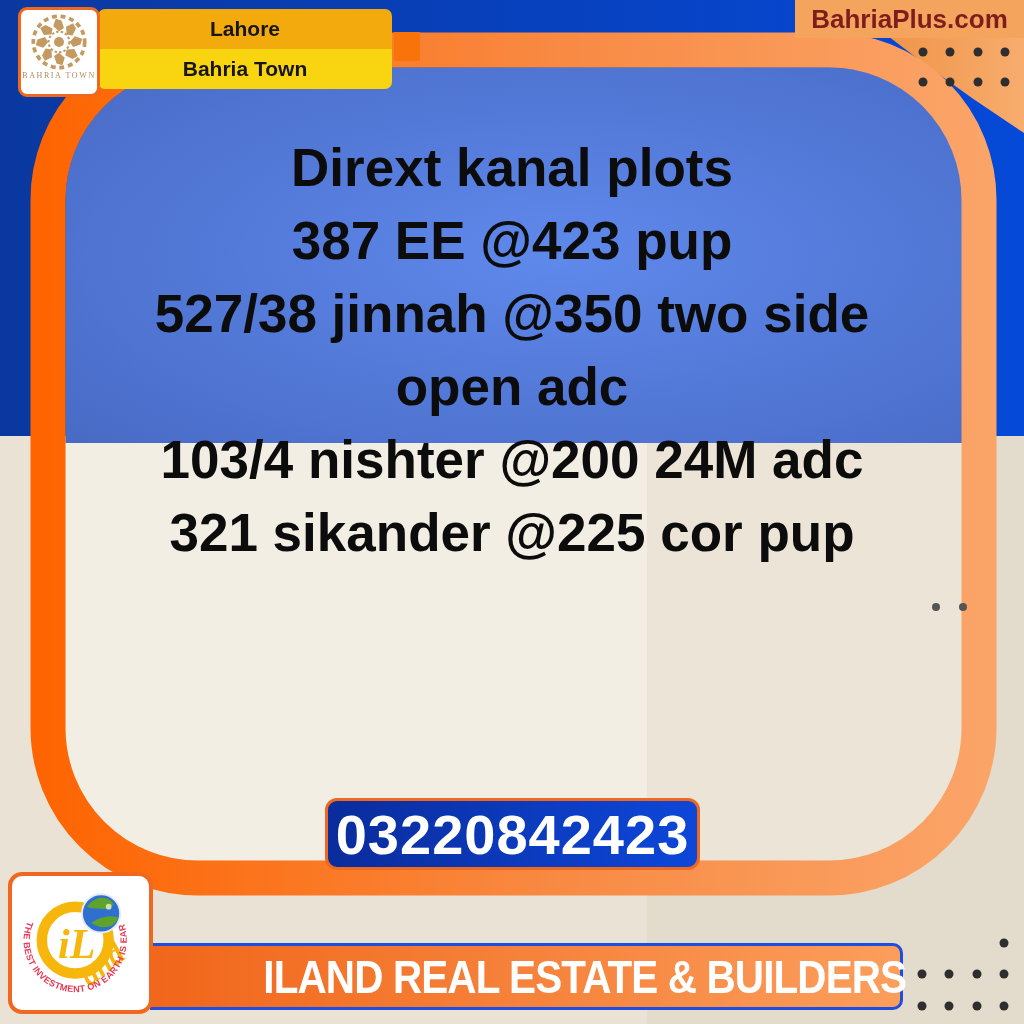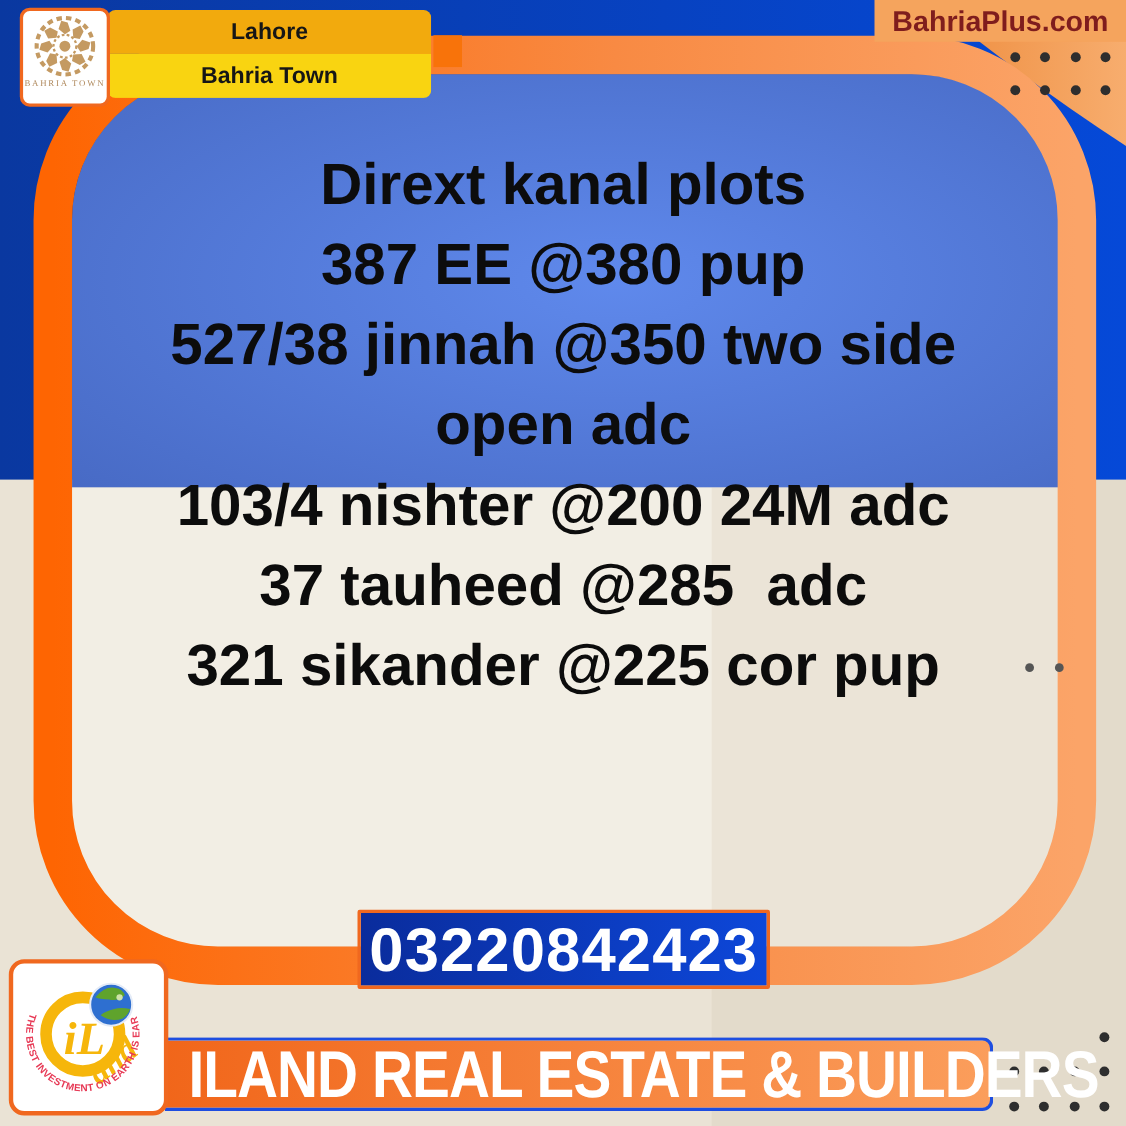--- a/index.html
+++ b/index.html
@@ -50,34 +50,34 @@
     text-align:center;
     margin-top:12px;
   }
   .listing-line{
     height:73px;line-height:73px;font-size:53px;font-weight:bold;
     color:#0c0c0c;white-space:pre;
   }
 
   
   .phone-box{
-    position:absolute;left:325px;top:827px;width:375px;height:72px;z-index:2;
+    position:absolute;left:325px;top:798px;width:375px;height:72px;z-index:2;
     background:linear-gradient(90deg,#0a2c9c,#0d47d9);
-    border:3px solid #f0681f;border-radius:2px;
+    border:3px solid #f0681f;border-radius:12px;
     display:flex;align-items:center;justify-content:center;
     color:#ffffff;font-size:56px;font-weight:bold;letter-spacing:1px;
   }
 
   
   .footer-banner{
     position:absolute;left:150px;top:943px;width:753px;height:67px;z-index:2;
     background:linear-gradient(90deg,#f1661a,#fb9e5c);
     border:3px solid #1e4ee0;border-left:none;border-radius:0 10px 10px 0;
     display:flex;align-items:center;justify-content:center;padding-left:120px;
-    color:#ffffff;font-size:60px;font-weight:bold;white-space:nowrap;
+    color:#ffffff;font-size:47px;font-weight:bold;white-space:nowrap;
   }
   .footer-banner .condensed{display:inline-block;transform:scaleX(0.86);letter-spacing:-1px;}
 
   
   .iland-card{
     position:absolute;left:8px;top:872px;width:145px;height:142px;z-index:3;
     background:#ffffff;border:4px solid #f0681f;border-radius:14px;
     display:flex;align-items:center;justify-content:center;
   }
 </style>
@@ -177,25 +177,24 @@
     <div class="yb-row yb-top">Lahore</div>
     <div class="yb-row yb-bottom">Bahria Town</div>
   </div>
 
   <div class="orange-square"></div>
 
   <div class="site-label">BahriaPlus.com</div>
 
   <div class="listing">
     <div class="listing-line">Dirext kanal plots</div>
-    <div class="listing-line">387 EE @380 pup</div>
+    <div class="listing-line">387 EE @423 pup</div>
     <div class="listing-line">527/38 jinnah @350 two side</div>
     <div class="listing-line">open adc</div>
     <div class="listing-line">103/4 nishter @200 24M adc</div>
-    <div class="listing-line">37 tauheed @285  adc</div>
     <div class="listing-line">321 sikander @225 cor pup</div>
   </div>
 
   <div class="phone-box">
     <span>03220842423</span>
   </div>
 
   <div class="footer-banner">
     <span class="condensed">ILAND REAL ESTATE &amp; BUILDERS</span>
   </div>

